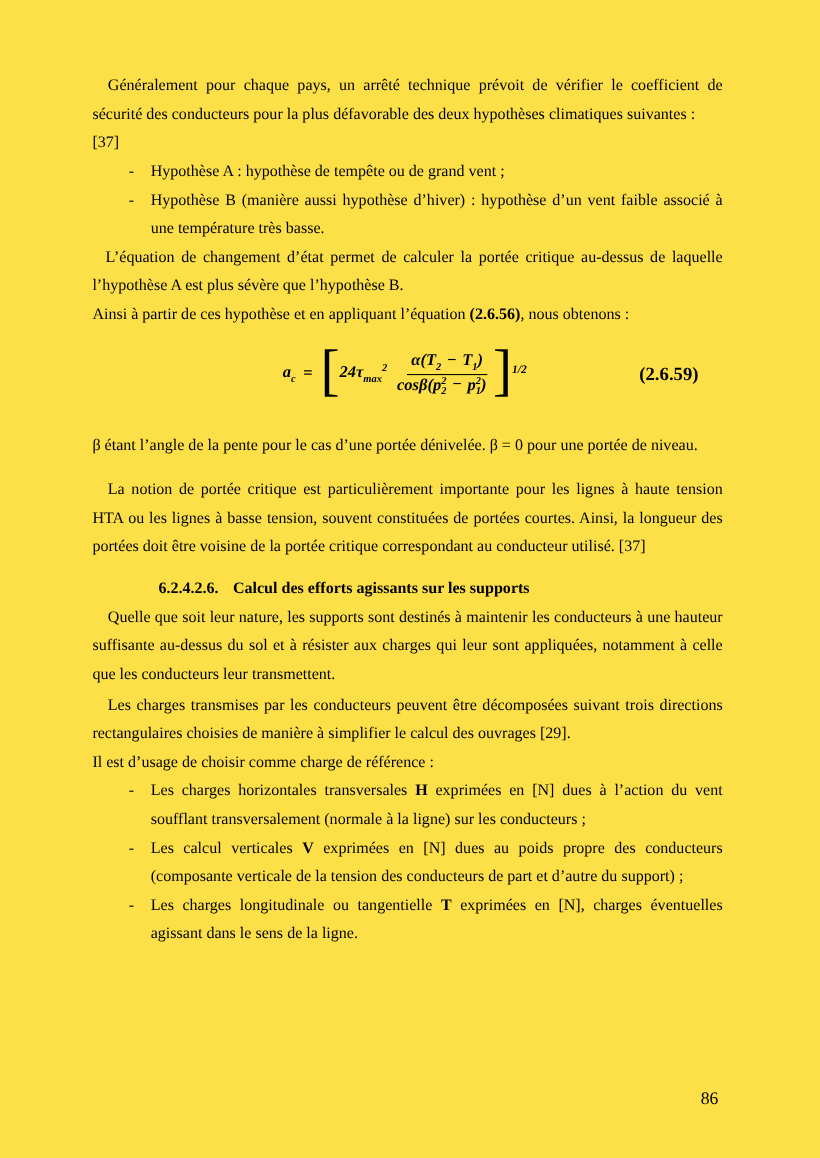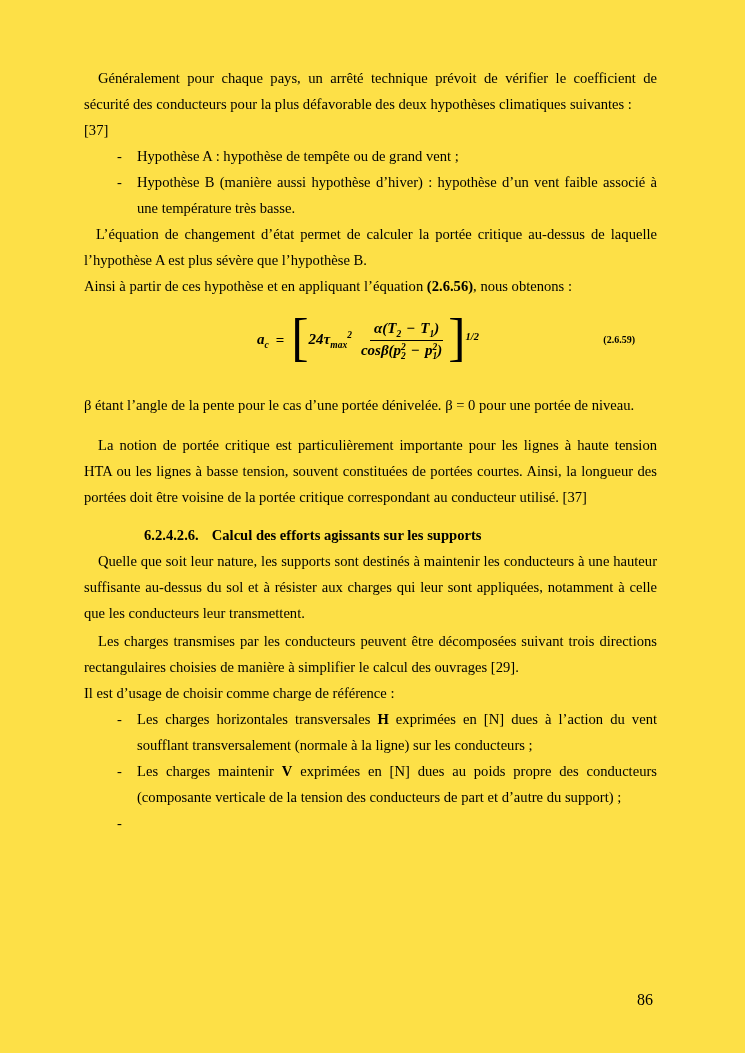--- a/index.html
+++ b/index.html
@@ -95,21 +95,21 @@
     font-size: 10.5px;
     vertical-align: top;
     position: relative;
     top: -4px;
   }
   .eq-number {
     position: absolute;
     right: 22px; top: 50%;
     transform: translateY(-50%);
     font-weight: bold;
-    font-size: 10px;
+    font-size: 17px;
   }
 
   .sp-after-eq { margin-top: 24px; }
   .sp-14 { margin-top: 14px; }
   .sp-16 { }
   .sp-2 { margin-top: 2px; }
 
   .page-number {
     position: absolute;
     left: 637px; top: 951px;
@@ -172,22 +172,23 @@
     <p class="indent sp-2">Les charges transmises par les conducteurs peuvent être décomposées suivant trois directions rectangulaires choisies de manière à simplifier le calcul des ouvrages [29].</p>
 
     <p>Il est d’usage de choisir comme charge de référence :</p>
 
     <div class="bullet">
       <span class="dash">-</span>
       <span><span>Les charges horizontales transversales </span><b>H</b><span> exprimées en [N] dues à l’action du vent soufflant transversalement (normale à la ligne) sur les conducteurs ;</span></span>
     </div>
     <div class="bullet">
       <span class="dash">-</span>
-      <span><span>Les charges maintenir </span><b>V</b><span> exprimées en [N] dues au poids propre des conducteurs (composante verticale de la tension des conducteurs de part et d’autre du support) ;</span></span>
+      <span><span>Les calcul verticales </span><b>V</b><span> exprimées en [N] dues au poids propre des conducteurs (composante verticale de la tension des conducteurs de part et d’autre du support) ;</span></span>
     </div>
     <div class="bullet">
       <span class="dash">-</span>
+      <span><span>Les charges longitudinale ou tangentielle </span><b>T</b><span> exprimées en [N], charges éventuelles agissant dans le sens de la ligne.</span></span>
     </div>
 
   </div>
 
   <div class="page-number">86</div>
 </div>
 
 </body></html>

